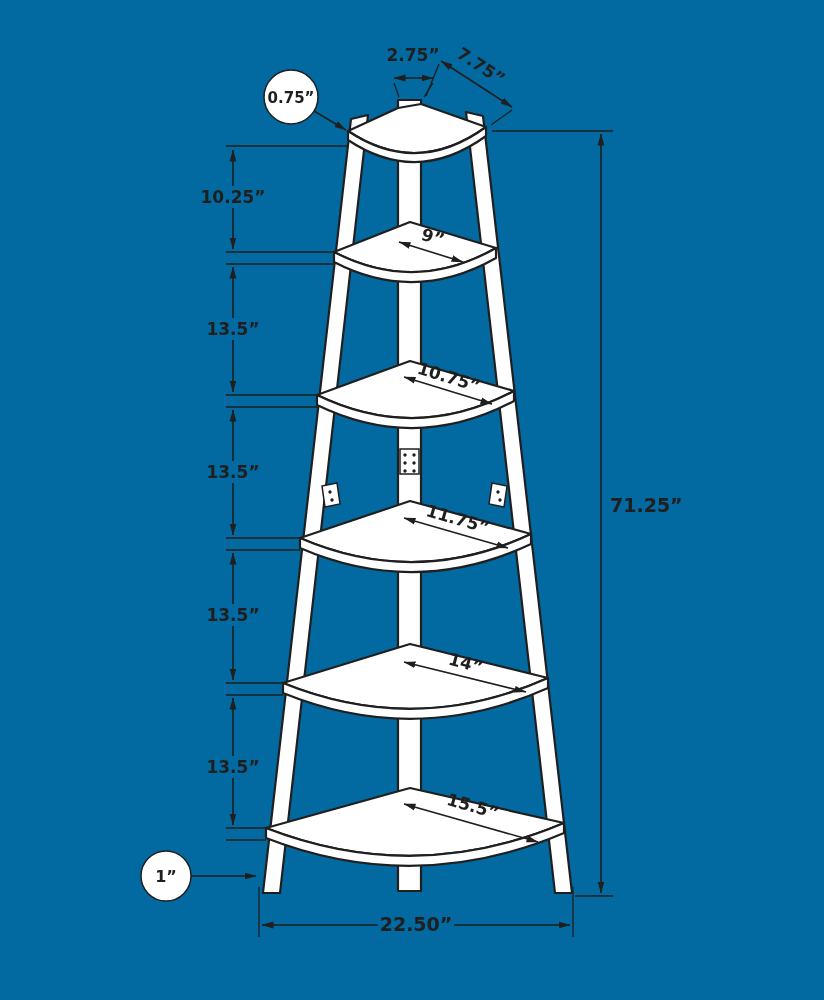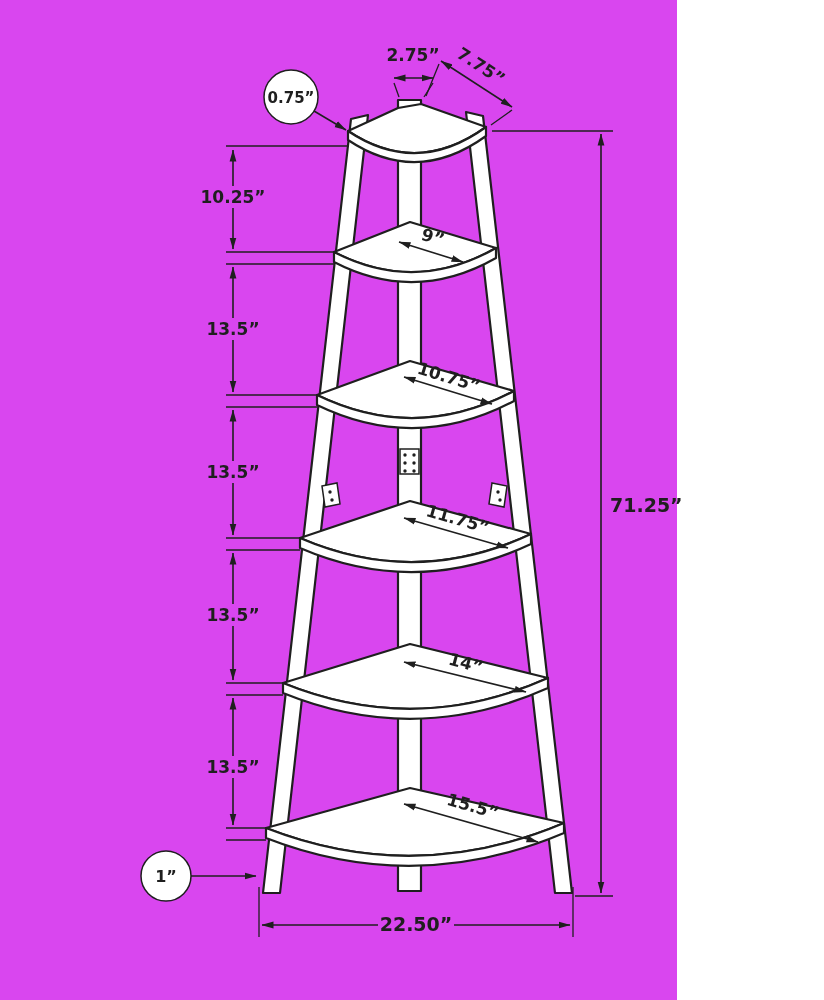--- a/index.html
+++ b/index.html
@@ -1,18 +1,18 @@
 <!DOCTYPE html>
 <html><head>
 <meta charset="utf-8">
 <style>
   * { margin:0; padding:0; box-sizing:border-box; }
   html,body { background:#ffffff; }
   .canvas {
-    width:677px; height:1000px; background:#d946ef; position:relative;
+    width:824px; height:1000px; background:#0369a1; position:relative;
     font-family:"DejaVu Sans", sans-serif;
   }
   svg text {
     fill:#1f1f1f;
     font-family:"DejaVu Sans", sans-serif;
     font-weight:700;
   }
   .t15 { font-size:15px; }
   .t16 { font-size:16px; }
   .t17 { font-size:17px; }

